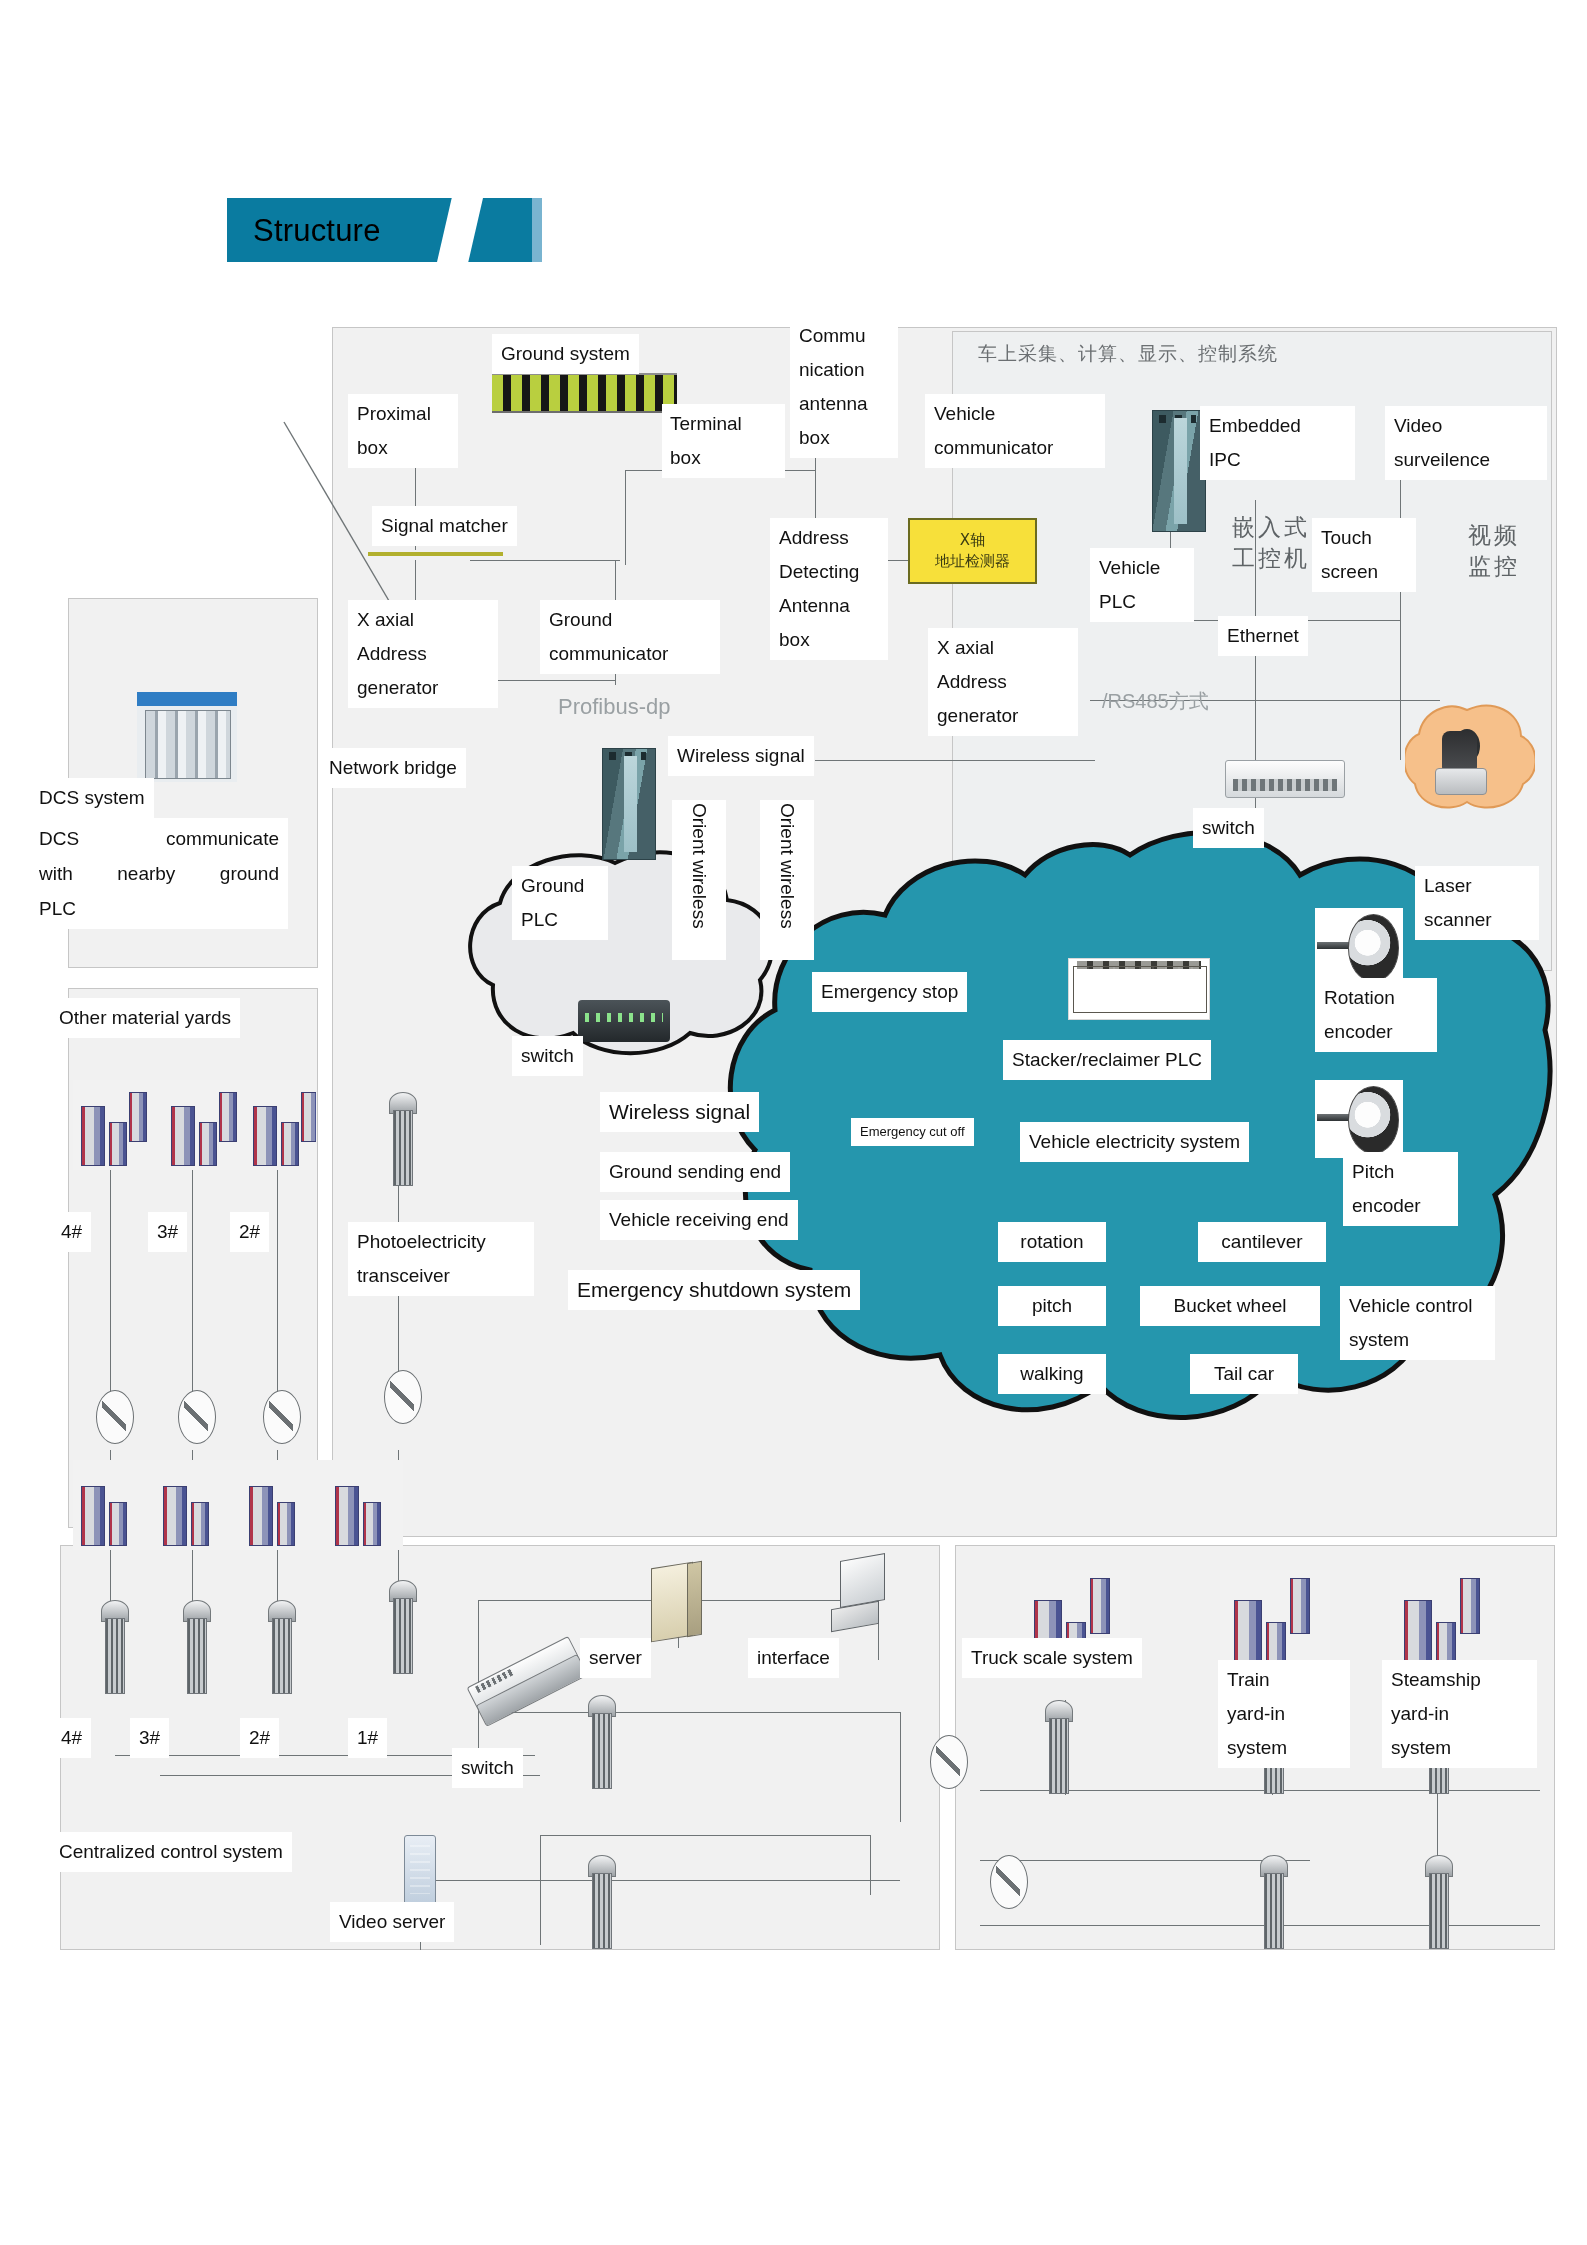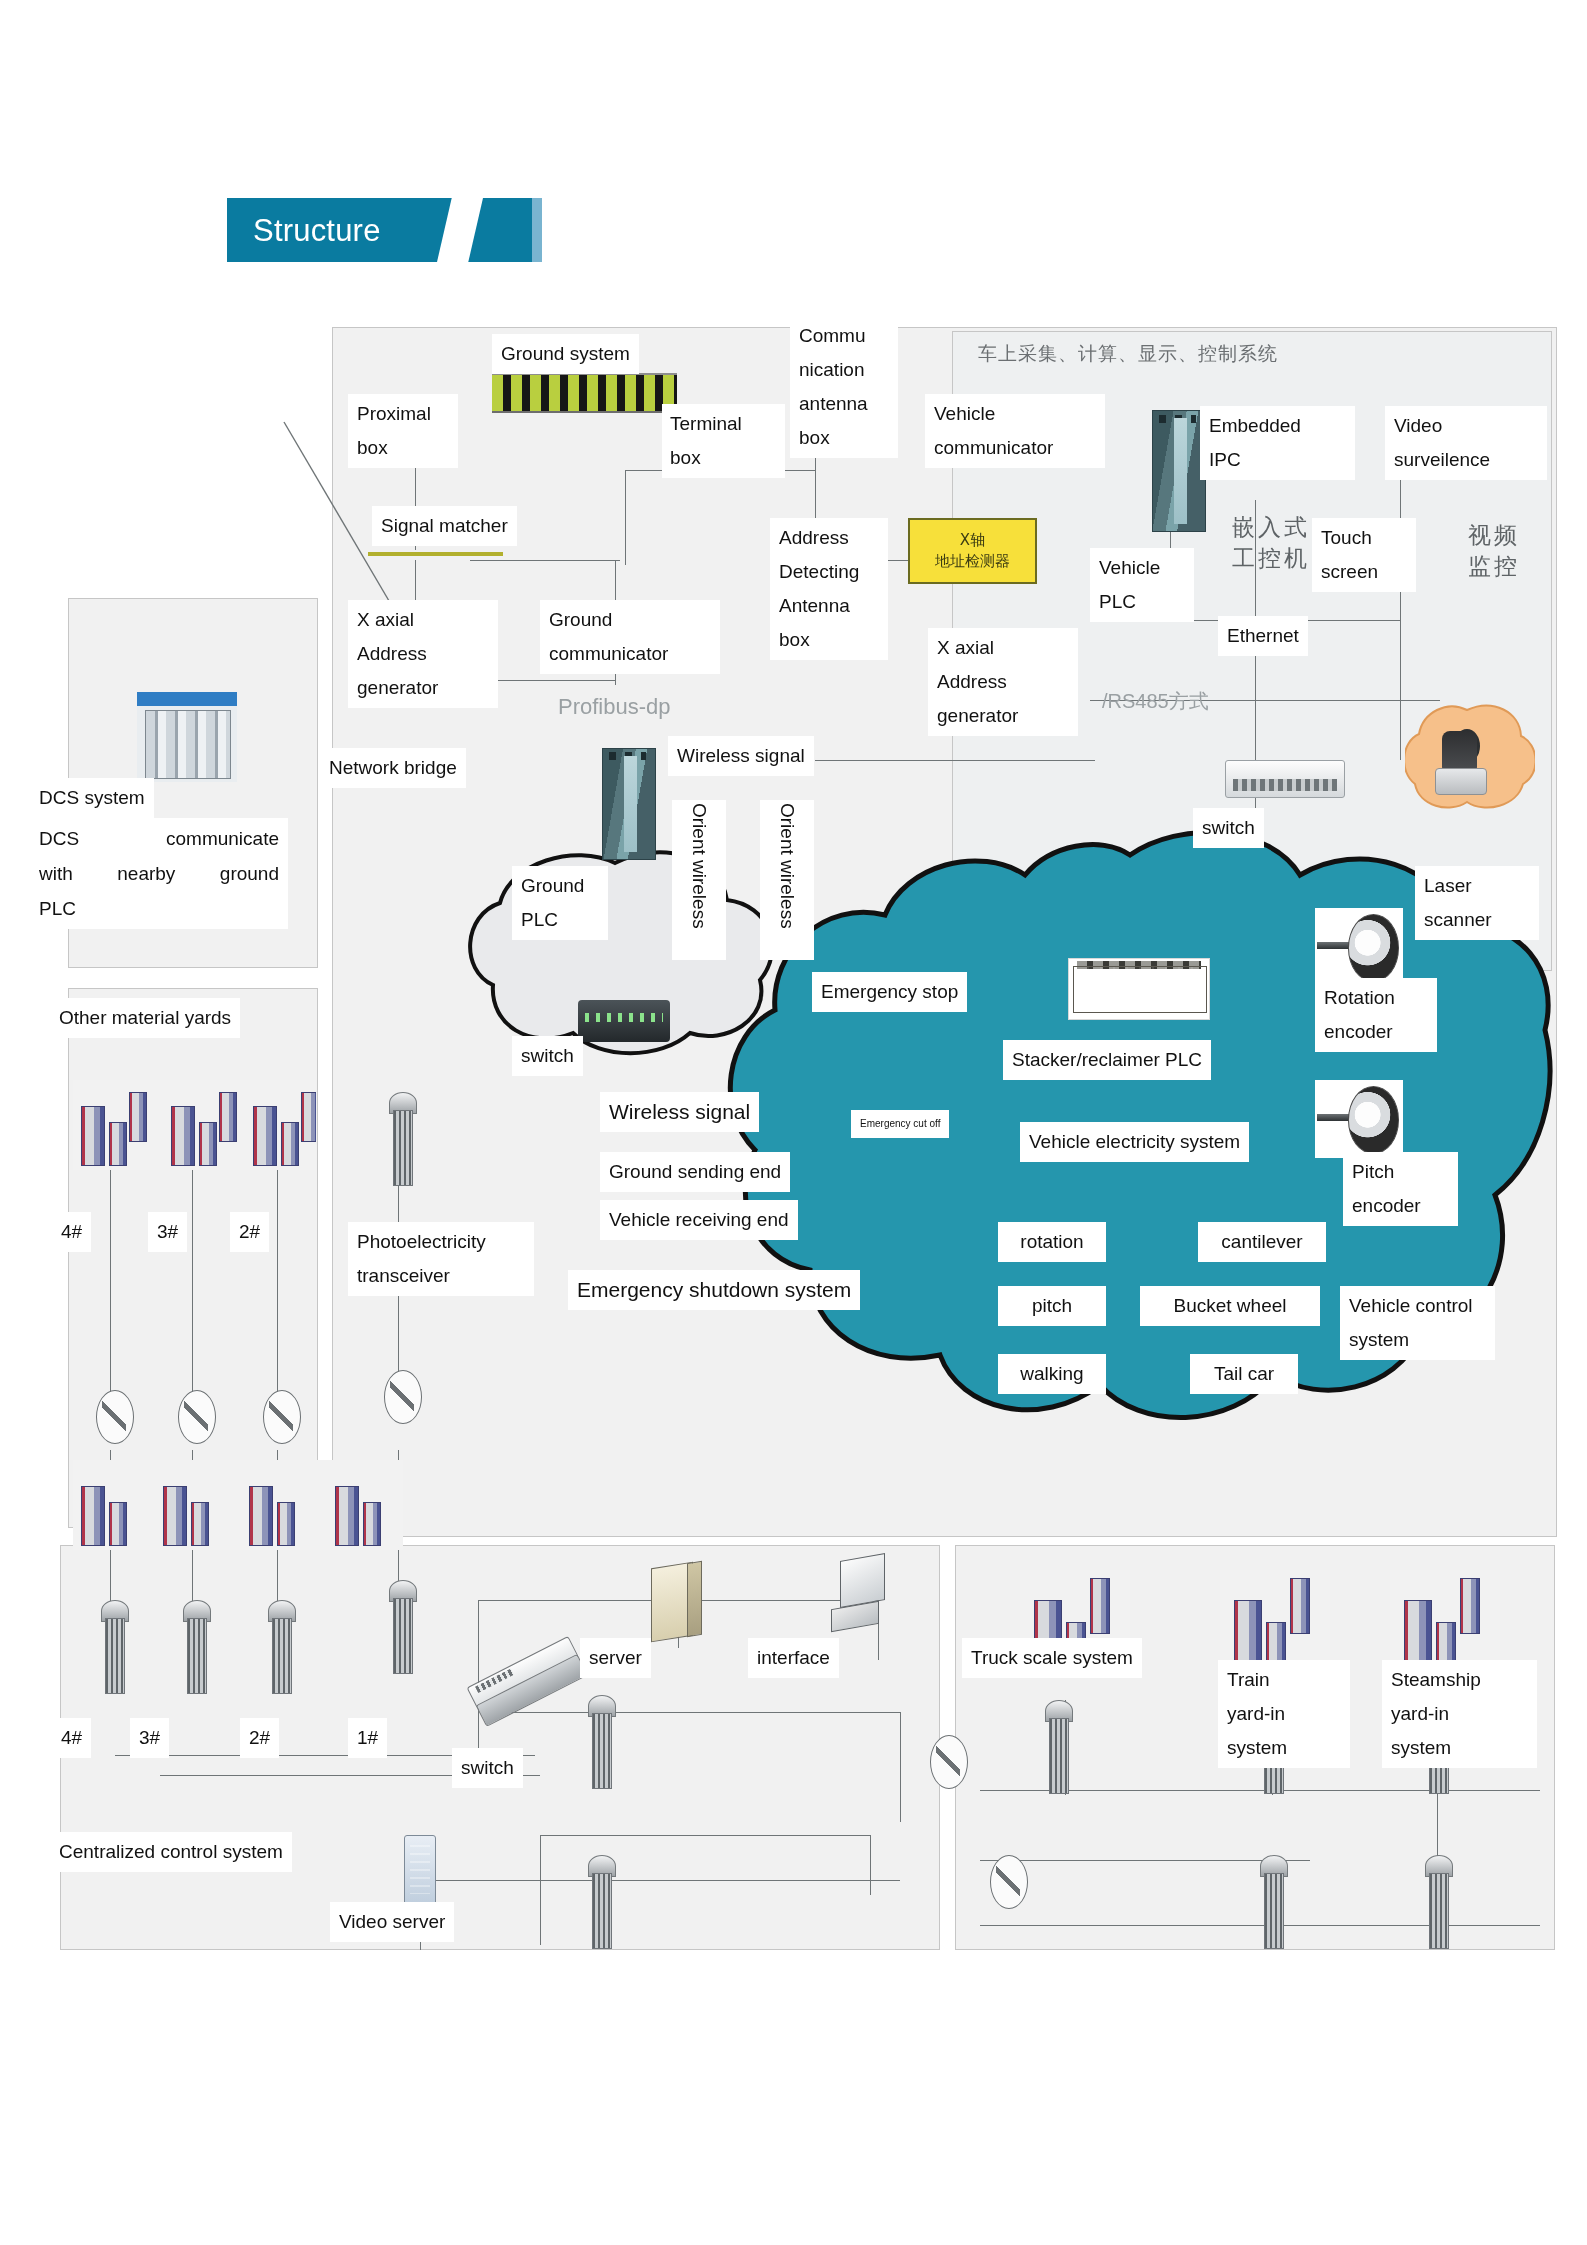--- a/index.html
+++ b/index.html
@@ -1,36 +1,36 @@
 <!DOCTYPE html>
 <html><head>
 <meta charset="utf-8">
 <style>
   html,body{margin:0;padding:0;background:#ffffff;}
   body{font-family:"Liberation Sans","DejaVu Sans",sans-serif;}
   #page{position:relative;width:1587px;height:2245px;background:#fff;overflow:hidden;}
 
   
   .banner{position:absolute;left:227px;top:198px;width:305px;height:64px;background:#0a7ba0;z-index:40;}
-  .banner-txt{position:absolute;left:26px;top:15px;font-size:31px;color:#ffffff;letter-spacing:.2px;}
+  .banner-txt{position:absolute;left:26px;top:15px;font-size:31px;color:#000000;letter-spacing:.2px;}
   .banner-accent{position:absolute;left:452px;top:198px;width:90px;height:64px;background:#79b4d0;
     clip-path:polygon(26% 0,100% 0,100% 100%,0 100%);z-index:39;}
   .banner-notch{position:absolute;left:437px;top:198px;width:46px;height:64px;background:#fff;
     clip-path:polygon(32% 0,100% 0,68% 100%,0 100%);z-index:41;}
 
   
   .panel{position:absolute;background:#f1f1f1;border:1px solid #c6c6c6;box-sizing:border-box;}
   .panel.dark{background:#eef0f1;}
 
   
   .lbl{position:absolute;background:#ffffff;color:#111;font-size:19px;line-height:34px;
        padding:3px 9px;box-sizing:border-box;z-index:30;white-space:nowrap;}
   .lbl.w{white-space:normal;}
   .lbl.sm{font-size:16px;line-height:28px;}
-  .lbl.xs{font-size:10px;line-height:22px;}
+  .lbl.xs{font-size:13px;line-height:22px;margin-top:8px;}
   .lbl.big{font-size:21px;}
   .lbl.just{text-align:justify;text-align-last:justify;}
   .lbl.ctr{text-align:center;}
   .vert{writing-mode:vertical-rl;text-orientation:mixed;}
 
   
   .obox{position:absolute;background:#fafafa;border:1px solid #9b9b9b;box-sizing:border-box;
         box-shadow:2px 2px 2px rgba(0,0,0,.25);}
 
   

